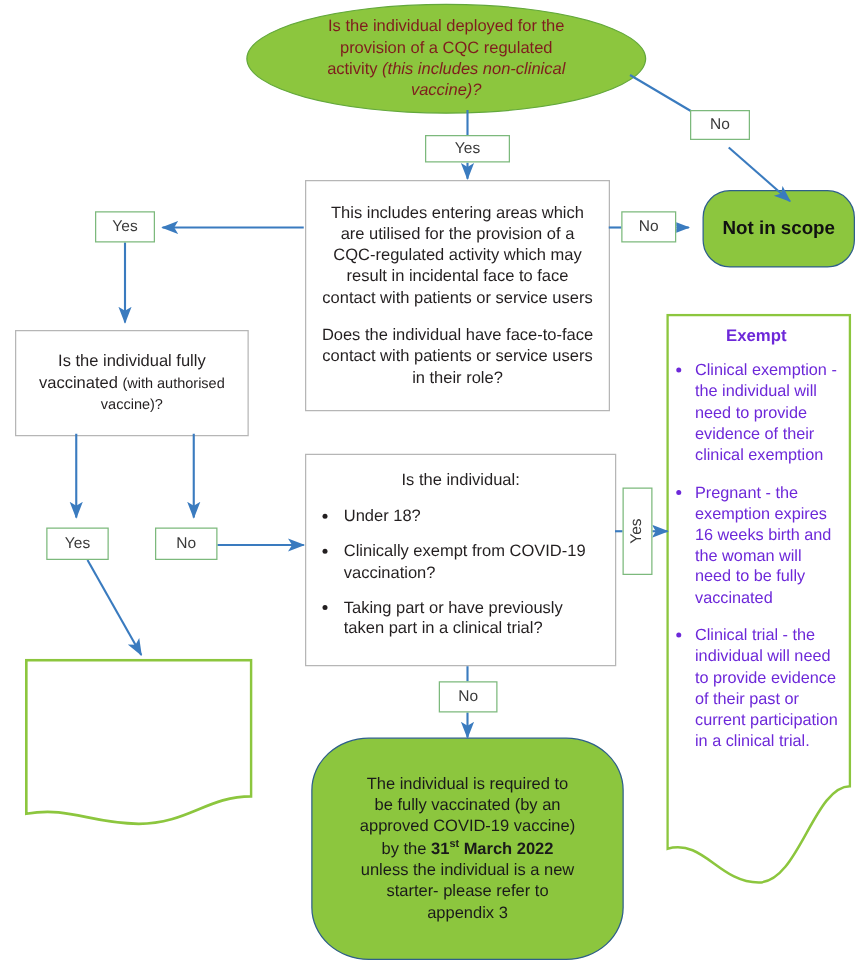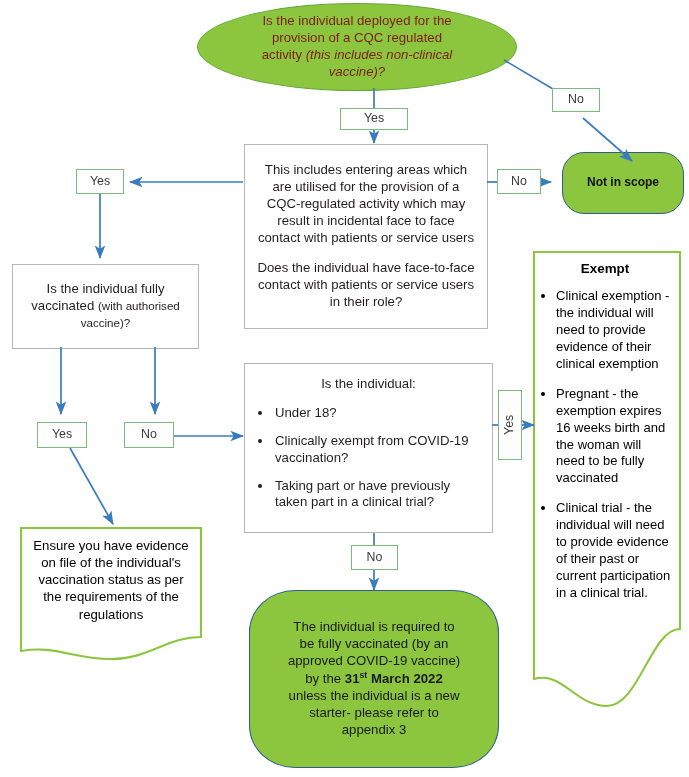--- a/index.html
+++ b/index.html
@@ -61,21 +61,21 @@
     writing-mode: vertical-rl;
     transform: rotate(180deg);
   }
 
   
   .stadium {
     background: #8CC63E;
     border: 1.6px solid #2E5F8A;
     border-radius: 22px;
     font-weight: bold;
-    font-size: 12px;
+    font-size: 15px;
     color: #111111;
   }
   .bigrounded {
     background: #8CC63E;
     border: 1.6px solid #2E5F8A;
     border-radius: 46px/42px;
     font-size: 13.2px;
     color: #1a1a1a;
     padding: 10px 36px;
   }
@@ -86,21 +86,21 @@
   .doc {
     position: absolute;
     box-sizing: border-box;
   }
   .doc svg { position: absolute; inset: 0; width: 100%; height: 100%; }
   .doc .doctext {
     position: absolute;
     box-sizing: border-box;
     width: 100%;
     font-size: 13.2px;
-    color: #000000;
+    color: #6d28d9;
     line-height: 1.3;
   }
 
   
   ul.blist {
     margin: 0;
     padding: 0 0 0 18px;
     text-align: left;
     list-style: disc;
   }
@@ -253,21 +253,20 @@
   </div>
 
   <div class="node tag" style="left:351px; top:545px; width:47px; height:25px;">
     <span>No</span>
   </div>
 
   <div class="doc" style="left:20px; top:527px; width:182px; height:140px;">
     <svg viewBox="0 0 182 140" preserveAspectRatio="none">
       <path d="M1,1 L181,1 L181,110 C146,110 130,132 91,132 C52,132 36,118 1,124 Z" fill="#ffffff" stroke="#8CC63E" stroke-width="2.2"></path>
     </svg>
-    <div class="doctext" style="top:10px; left:0; padding:0 13px; text-align:center;">Ensure you have evidence on file of the individual's vaccination status as per the requirements of the regulations</div>
   </div>
 
   <div class="doc" style="left:533px; top:251px; width:148px; height:466px;">
     <svg viewBox="0 0 148 466" preserveAspectRatio="none">
       <path d="M1,1 L147,1 L147,378 C118,378 106,455 74,455 C42,455 30,420 1,428 Z" fill="#ffffff" stroke="#8CC63E" stroke-width="2.0"></path>
     </svg>
     <div class="doctext" style="top:9px; left:0; padding:0 8px 0 4px;">
       <div class="exempt-title">Exempt</div>
       <ul class="exlist">
         <li>Clinical exemption - the individual will need to provide evidence of their clinical exemption</li>

